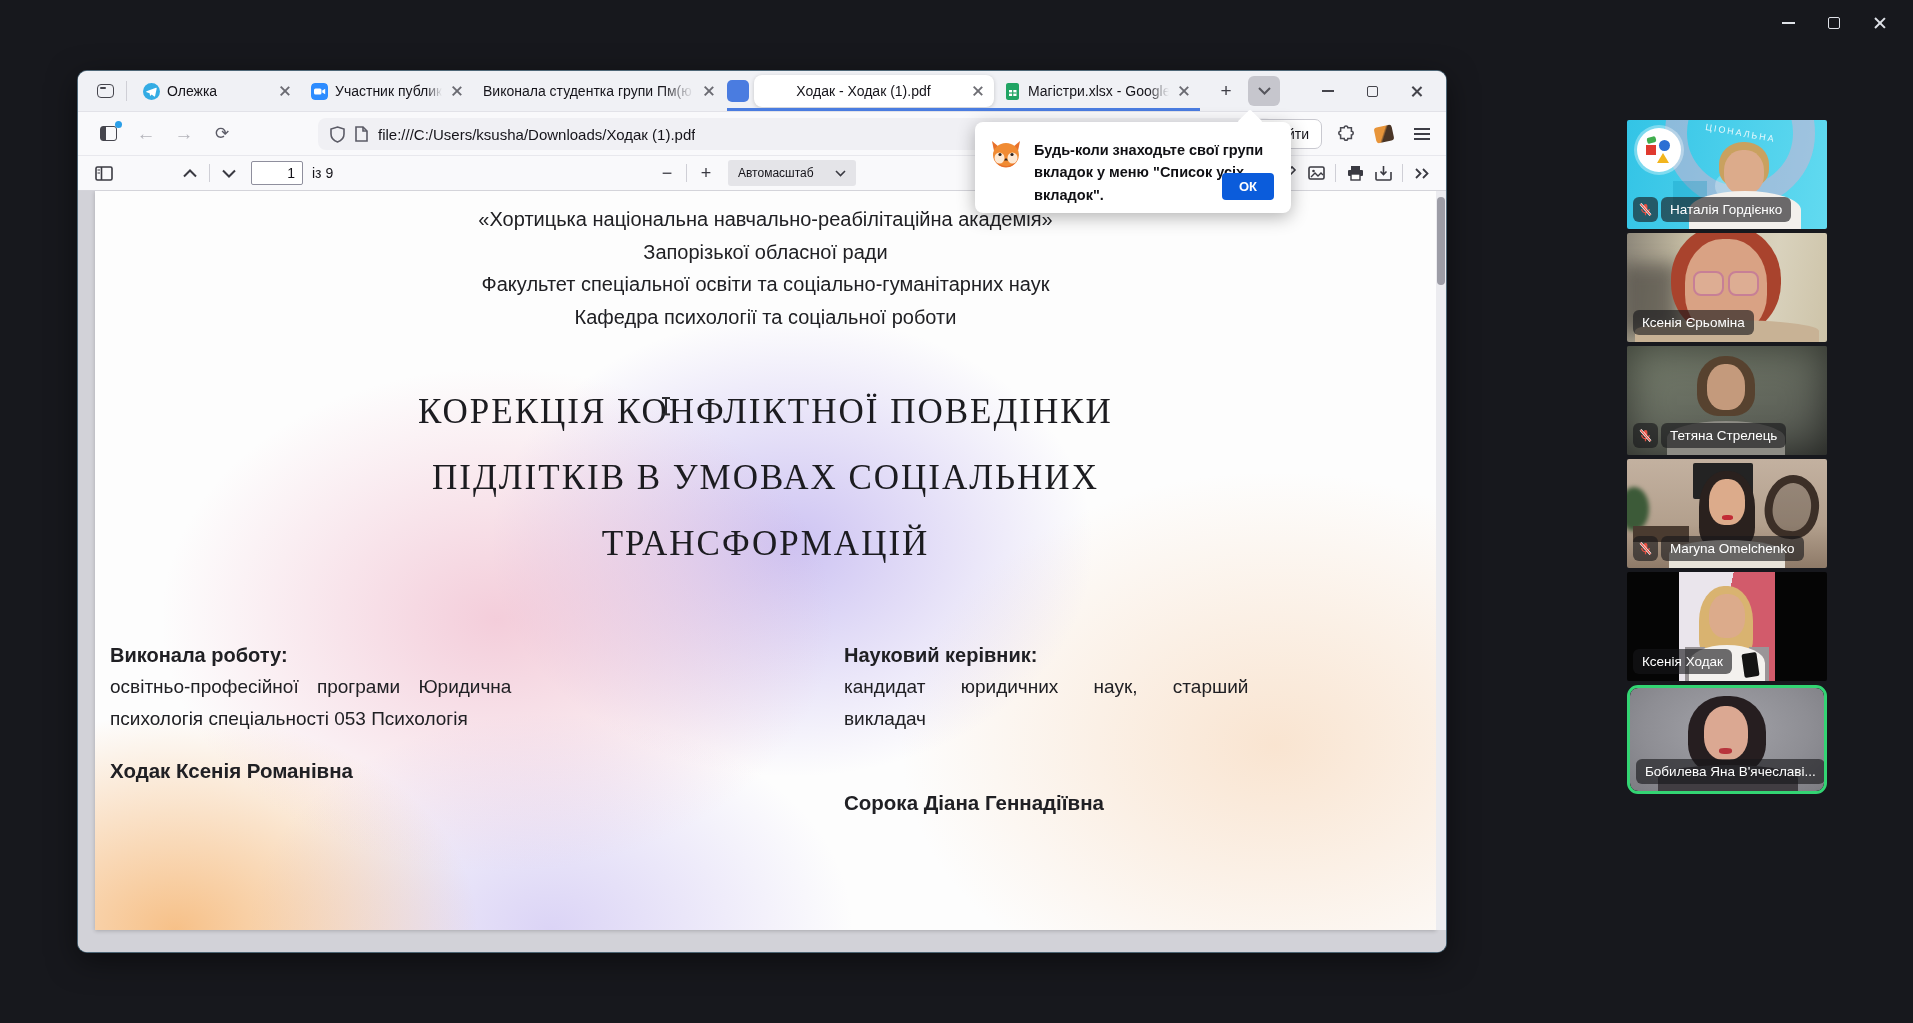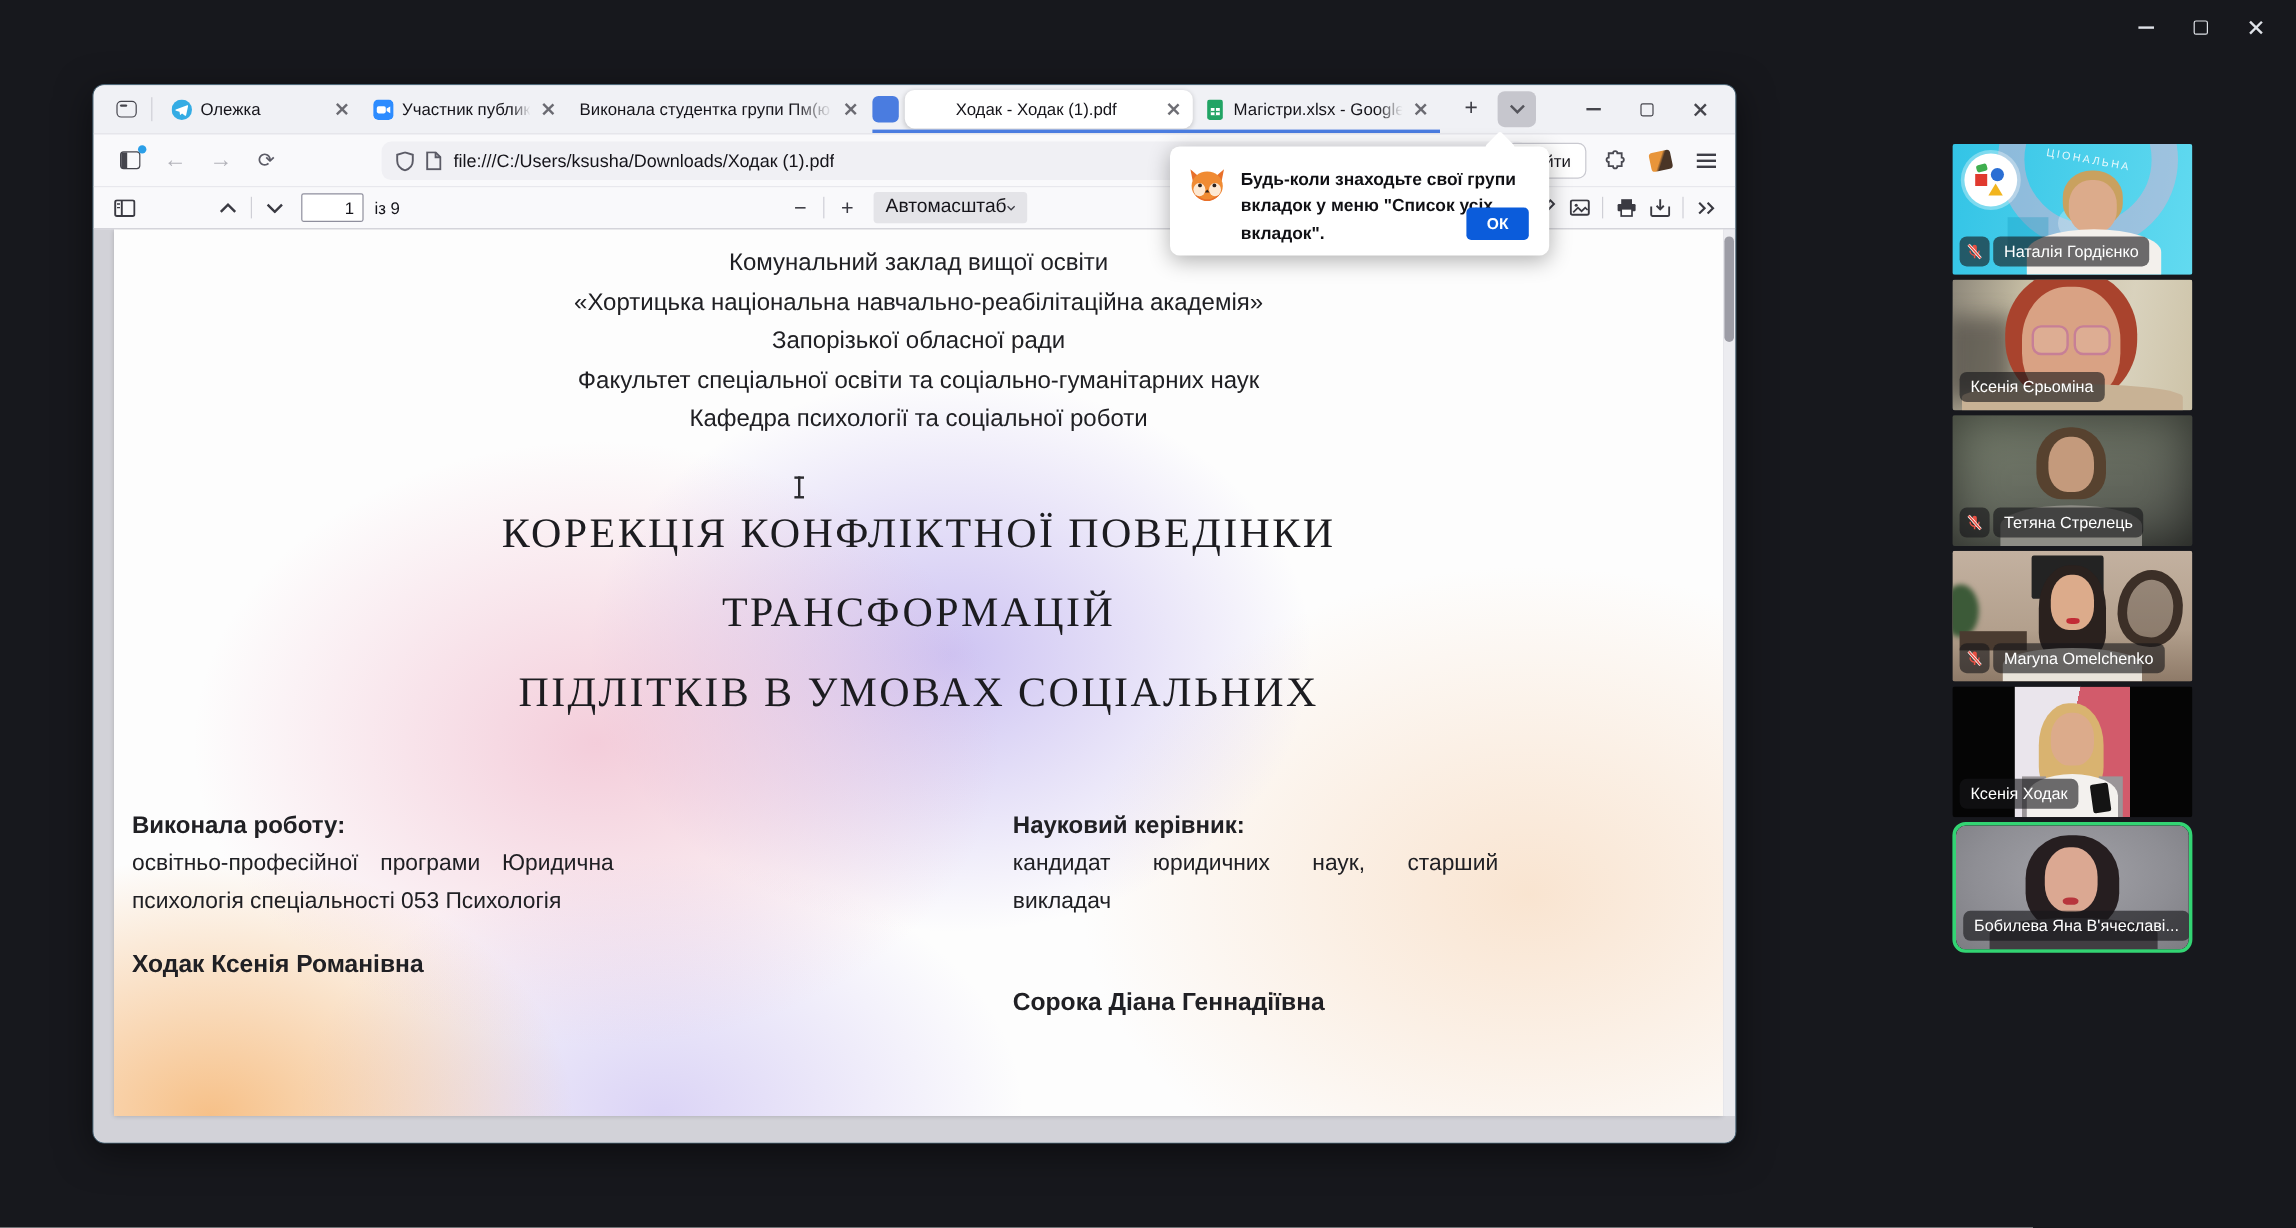--- a/index.html
+++ b/index.html
@@ -85,21 +85,21 @@
   
   .pdfbar{height:36px;background:#f9f9fb;border-top:1px solid #e8e8ed;border-bottom:1px solid #d4d4da;display:flex;align-items:center;padding:0 12px;flex:none;position:relative;}
   .pdf-ic{width:28px;height:26px;display:flex;align-items:center;justify-content:center;border-radius:4px;flex:none;}
   .pdf-sep{width:1px;height:18px;background:#cfcfd6;margin:0 5px;flex:none;}
   .pdf-pagenav{display:flex;align-items:center;margin-left:58px;}
   .page-input{width:52px;height:24px;border:1px solid #8f8f9d;background:#fff;border-radius:2px;font-size:14px;text-align:right;padding:0 7px;display:flex;align-items:center;justify-content:flex-end;color:#15141a;margin-left:8px;}
   .page-of{font-size:14px;color:#15141a;margin-left:9px;}
   .pdf-zoomctl{position:absolute;left:575px;display:flex;align-items:center;}
   .zoom-glyph{font-size:18px;color:#3a3a42;}
   .scale-select{height:26px;background:#e4e4e8;border-radius:3px;display:flex;align-items:center;padding:0 10px;margin-left:8px;width:128px;}
-  .scale-select .slabel{font-size:16px;color:#15141a;flex:1;}
+  .scale-select .slabel{font-size:12px;color:#15141a;flex:1;}
   .pdf-right{position:absolute;right:10px;display:flex;align-items:center;}
 
   
   .pdfview{flex:1;background:#d2d2d8;position:relative;overflow:hidden;}
   .page{
     position:absolute;left:17px;right:10px;top:0;bottom:22px;
     background:
       radial-gradient(ellipse 480px 360px at 30% 58%, rgba(236,166,190,.55), transparent 70%),
       radial-gradient(ellipse 430px 330px at 52% 48%, rgba(158,138,232,.50), transparent 70%),
       radial-gradient(ellipse 420px 300px at 6% 100%, rgba(242,152,58,.60), transparent 72%),
@@ -417,30 +417,29 @@
             <polyline points="1,1 5.5,5.5 1,10" fill="none" stroke="#3a3a42" stroke-width="1.8"></polyline>
             <polyline points="8,1 12.5,5.5 8,10" fill="none" stroke="#3a3a42" stroke-width="1.8"></polyline>
           </svg>
       </div>
     </div>
   </div>
 
   <div class="pdfview">
     <div class="page">
       <div class="doc-header">
-        <div>Комунальний заклад вищої освіти</div>
         <div>«Хортицька національна навчально-реабілітаційна академія»</div>
         <div>Запорізької обласної ради</div>
         <div>Факультет спеціальної освіти та соціально-гуманітарних наук</div>
         <div>Кафедра психології та соціальної роботи</div>
       </div>
       <div class="doc-title">
         <div>КОРЕКЦІЯ КОНФЛІКТНОЇ ПОВЕДІНКИ</div>
+        <div>ПІДЛІТКІВ В УМОВАХ СОЦІАЛЬНИХ</div>
         <div>ТРАНСФОРМАЦІЙ</div>
-        <div>ПІДЛІТКІВ В УМОВАХ СОЦІАЛЬНИХ</div>
       </div>
       <div class="ibeam"></div>
       <div class="doc-cols">
         <div class="dcol">
           <div class="dheading">Виконала роботу:</div>
           <div class="jsp1">освітньо-професійної програми Юридична</div>
           <div>психологія спеціальності 053 Психологія</div>
           <div class="dname">Ходак Ксенія Романівна</div>
         </div>
         <div class="dcol right">

